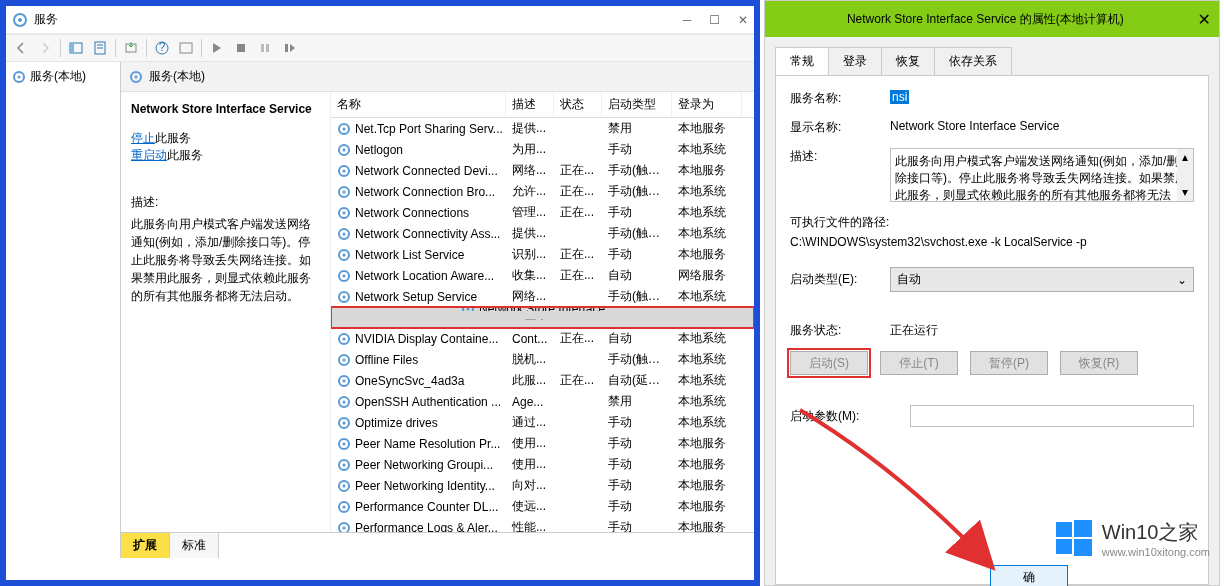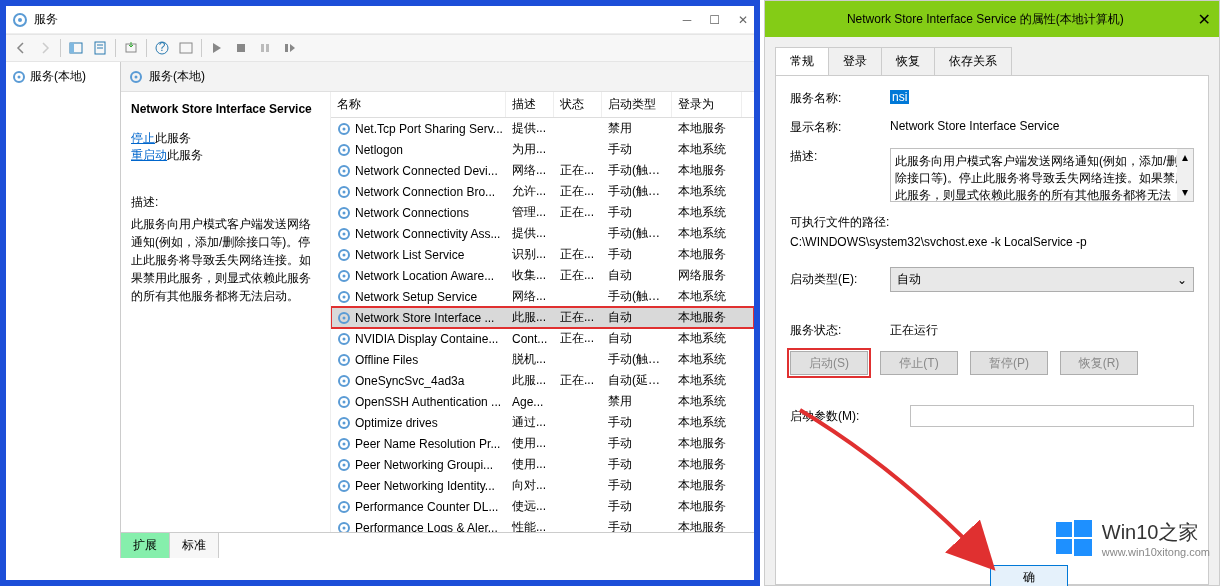--- a/index.html
+++ b/index.html
@@ -29,27 +29,27 @@
 .list-header { display: flex; border-bottom: 1px solid #ddd; background: #fff; }
 .list-header div { padding: 4px 6px; border-right: 1px solid #eee; overflow: hidden; white-space: nowrap; }
 .col-name { width: 175px; }
 .col-desc { width: 48px; }
 .col-status { width: 48px; }
 .col-start { width: 70px; }
 .col-logon { width: 70px; }
 .list-rows { overflow-y: auto; height: calc(100% - 24px); }
 .row { display: flex; align-items: center; height: 21px; }
 .row.selected { background: #d9d9d9; }
-.row.highlighted { outline: 2px solid #e03030; outline-offset: -1px; }
+.row.highlighted { outline: 2px solid #e03030; outline-offset: -1px; flex-direction: column; }
 .row > div { padding: 2px 6px; overflow: hidden; white-space: nowrap; text-overflow: ellipsis; }
 .row .col-name { display: flex; align-items: center; gap: 4px; }
 .gear-icon { width: 14px; height: 14px; flex-shrink: 0; }
 .tabs-bottom { display: flex; border-top: 1px solid #ccc; }
 .tabs-bottom span { padding: 4px 12px; border-right: 1px solid #ccc; background: #f7f7f7; }
-.tabs-bottom span.active { background: #86efac; }
+.tabs-bottom span.active { background: #fde047; font-weight: bold; }
 
 .props-window { position: absolute; left: 764px; top: 0; width: 456px; height: 586px; border: 1px solid #ccc; background: #f0f0f0; }
 .props-titlebar { display: flex; align-items: center; height: 36px; padding: 0 8px; background: #84cc16; text-align: center; }
 .props-titlebar .title { flex: 1; }
 .props-close { font-size: 16px; }
 .props-tabs { display: flex; padding: 10px 10px 0 10px; }
 .props-tabs span { padding: 5px 14px; border: 1px solid #ccc; border-bottom: none; background: #f0f0f0; margin-right: -1px; }
 .props-tabs span.active { background: #fff; position: relative; z-index: 2; }
 .props-body { margin: 0 10px 10px 10px; border: 1px solid #ccc; background: #fff; padding: 14px 14px; height: 510px; position: relative; }
 .prop-row { display: flex; margin-bottom: 12px; align-items: flex-start; }

